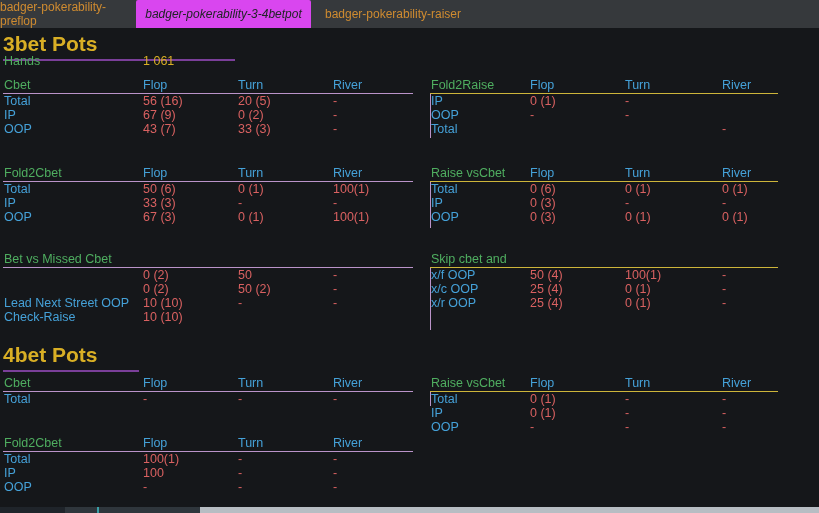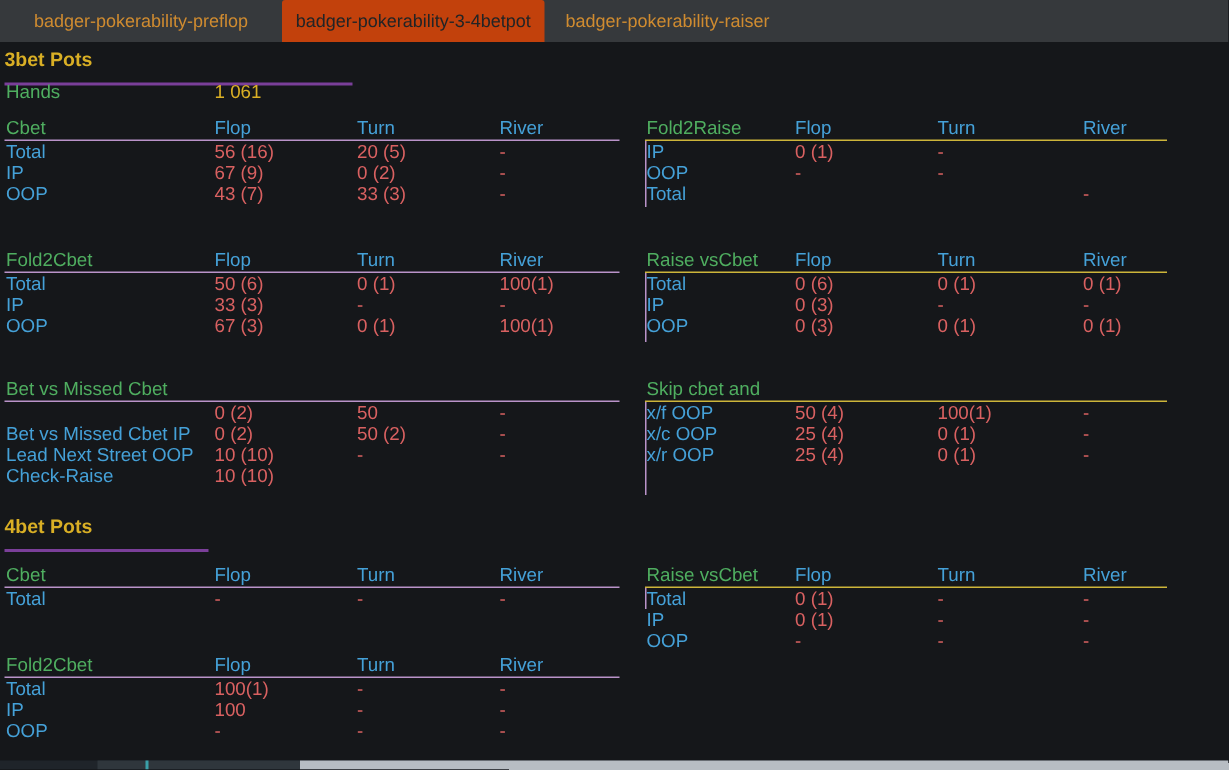--- a/index.html
+++ b/index.html
@@ -6,25 +6,25 @@
   body{
     width:819px;height:513px;position:relative;overflow:hidden;
     background:#15171a;
     font-family:"Liberation Sans","DejaVu Sans",sans-serif;
     -webkit-font-smoothing:antialiased;
   }
   
   .tabbar{position:absolute;left:0;top:0;width:819px;height:28px;background:#36393c;display:flex;}
   .tab{height:28px;display:flex;align-items:center;justify-content:center;
        font-size:12px;color:#cf8b30;cursor:default;}
-  .tab.t1{width:188px}.tab.t2{width:175px}.tab.t3{width:164px}.tab.t4{width:152px}
-  .tab.active{background:#c2410c;color:#212426;border-radius:2px 2px 0 0;}
-  
-  .sec-title{position:absolute;left:3px;font-size:13px;font-weight:bold;color:#d9af25;
-             padding-bottom:8px;border-bottom:2px solid #7a3f99;}
+  .tab.t1{width:136px}.tab.t2{width:175px}.tab.t3{width:164px}.tab.t4{width:152px}
+  .tab.active{background:#d946ef;color:#212426;border-radius:2px 2px 0 0;font-style:italic;}
+  
+  .sec-title{position:absolute;left:3px;font-size:21px;font-weight:bold;color:#d9af25;
+             padding-bottom:3px;border-bottom:2px solid #7a3f99;}
   .sec3{top:32px;width:232px;}
   .sec4{top:343px;width:136px;}
   .hands-row{position:absolute;left:3px;top:54px;width:410px;height:14px;font-size:12.5px;}
   .hands-row .hl{position:absolute;left:1px;color:#4fae60;}
   .hands-row .hv{position:absolute;left:140px;color:#d9af25;}
   
   .tbl{position:absolute;font-size:12.5px;}
   .tL{left:3px;width:410px;}
   .tR{left:430px;width:348px;}
   .hrow,.row{position:relative;height:14px;line-height:14px;white-space:nowrap;}
@@ -164,21 +164,20 @@
 <div class="tbl tL" style="top:252px">
     <div class="hrow">
       <span class="tname">Bet vs Missed Cbet</span>
     </div>
     <div class="row">
       <span class="cell c1">0 (2)</span>
       <span class="cell c2">50</span>
       <span class="cell c3">-</span>
     </div>
     <div class="row">
-      <span class="lbl">Bet vs Missed Cbet IP</span>
       <span class="cell c1">0 (2)</span>
       <span class="cell c2">50 (2)</span>
       <span class="cell c3">-</span>
     </div>
     <div class="row">
       <span class="lbl">Lead Next Street OOP</span>
       <span class="cell c1">10 (10)</span>
       <span class="cell c2">-</span>
       <span class="cell c3">-</span>
     </div>

